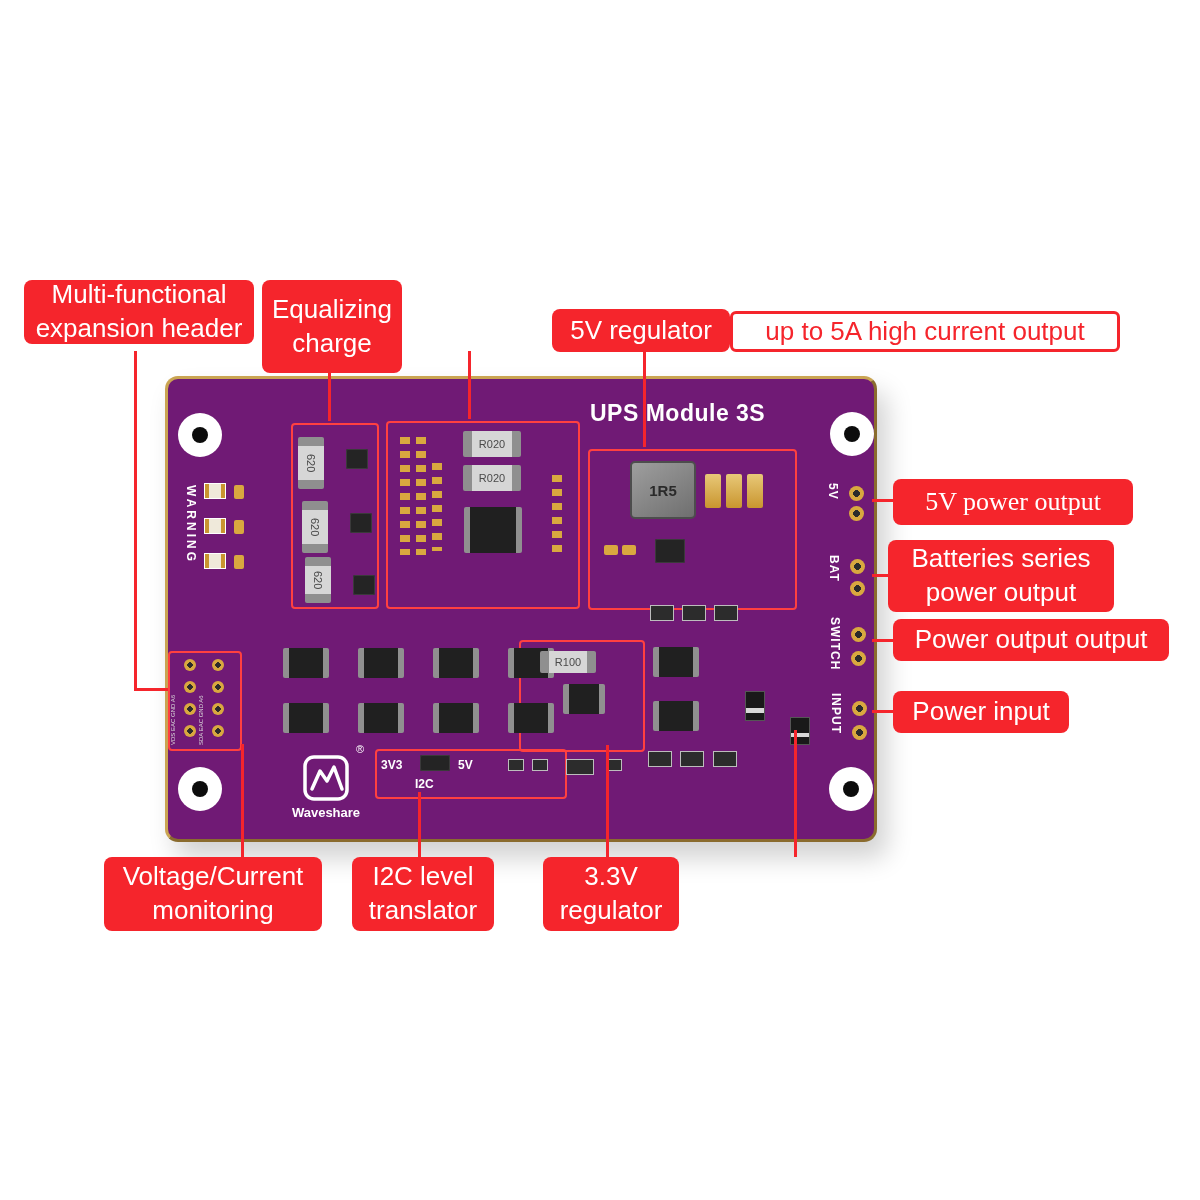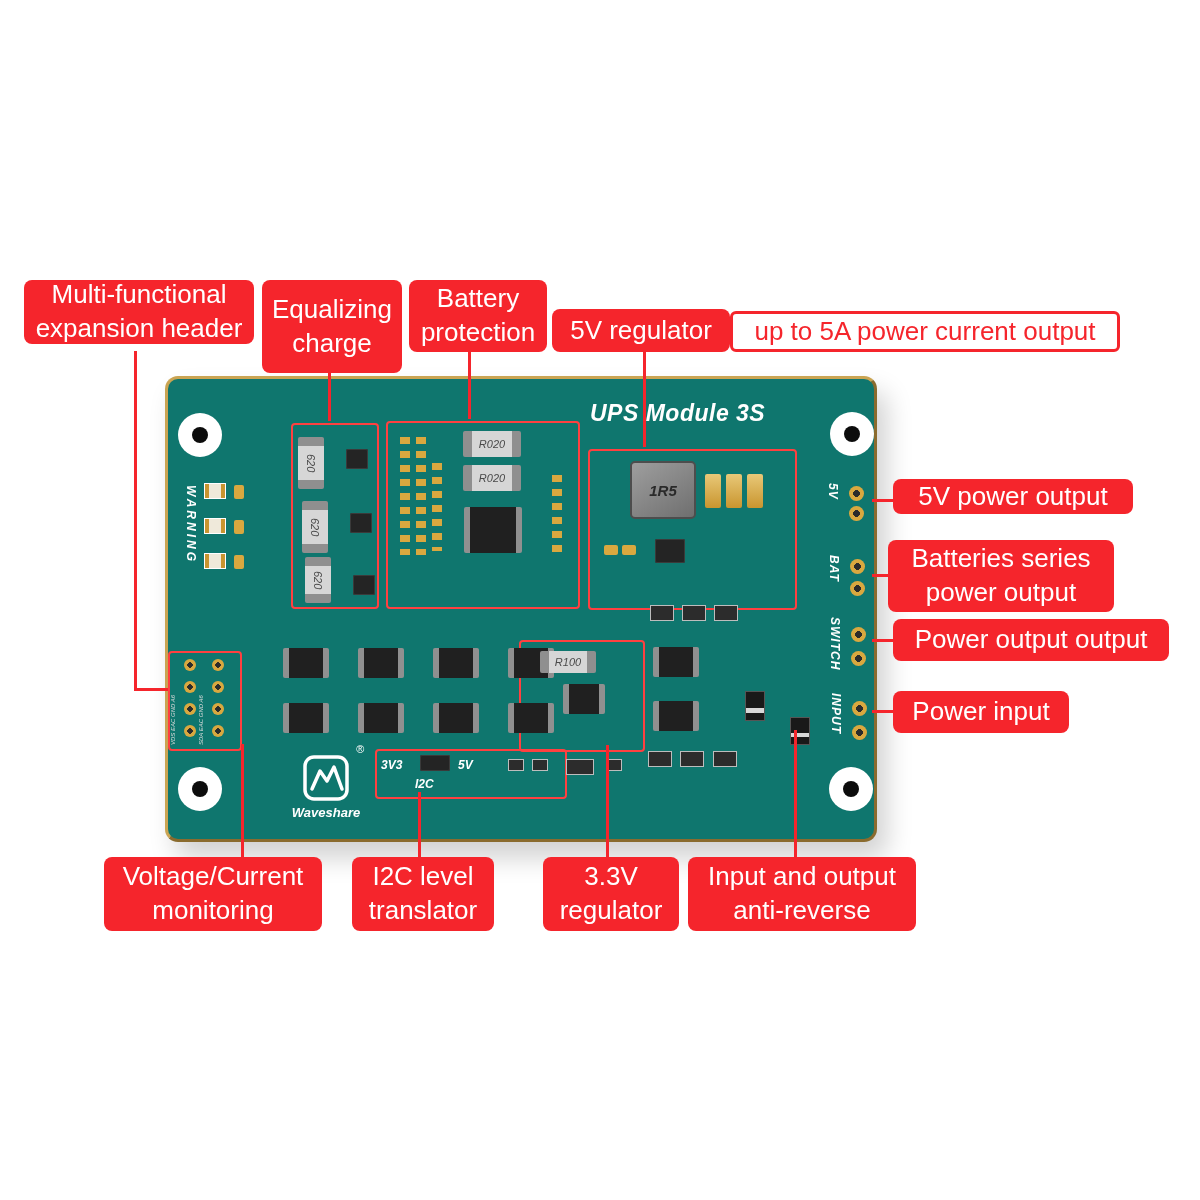--- a/index.html
+++ b/index.html
@@ -9,23 +9,23 @@
 
   .callout{ position:absolute; background:var(--red); color:#fff; border-radius:8px;
             display:flex; align-items:center; justify-content:center; text-align:center;
             font-size:26px; line-height:1.3; white-space:pre-line; }
   .note{ position:absolute; background:#fff; color:var(--red); border:3px solid var(--red);
          border-radius:6px; box-sizing:border-box; display:flex; align-items:center;
          justify-content:center; text-align:center; font-size:26px; }
   .rline{ position:absolute; background:var(--red); }
 
   #board{ position:absolute; left:165px; top:376px; width:712px; height:466px;
-          background:#0f766e; border-radius:13px; box-sizing:border-box;
+          background:#701a75; border-radius:13px; box-sizing:border-box;
           border:3px solid; border-color:#caa452 #8a6b2e #8a6b2e #caa452;
-          box-shadow:10px 16px 26px rgba(0,0,0,0.18);font-style:italic; }
+          box-shadow:10px 16px 26px rgba(0,0,0,0.18); }
   .rbox{ position:absolute; border:2px solid var(--boxred); border-radius:4px; }
   .hole{ position:absolute; width:44px; height:44px; border-radius:50%; background:#fff; }
   .hole::after{ content:""; position:absolute; inset:14px; border-radius:50%; background:#0c0c0c; }
 
   .board-title{ position:absolute; color:#fff; font-size:23px; font-weight:bold; letter-spacing:.5px; }
   .warning{ position:absolute; color:#fff; font-size:12px; font-weight:bold;
             writing-mode:vertical-rl; letter-spacing:3px; }
   .conn-label{ position:absolute; color:#fff; font-size:12px; font-weight:bold;
                writing-mode:vertical-rl; letter-spacing:1px; }
   .pin-label{ position:absolute; color:#ddd; font-size:6px; writing-mode:vertical-rl;
@@ -172,30 +172,26 @@
   <div class="rline" style="left:872px;top:710px;width:21px;height:3px;"></div>
   <div class="rline" style="left:241px;top:744px;width:3px;height:113px;"></div>
   <div class="rline" style="left:418px;top:792px;width:3px;height:65px;"></div>
   <div class="rline" style="left:606px;top:745px;width:3px;height:112px;"></div>
   <div class="rline" style="left:794px;top:730px;width:3px;height:127px;"></div>
 
   <div class="callout" style="left:24px;top:280px;width:230px;height:64px;">Multi-functional
 expansion header</div>
   <div class="callout" style="left:262px;top:280px;width:140px;height:93px;">Equalizing
 charge</div>
-  <div class="callout" style="left:409px;top:280px;width:138px;height:72px;">Battery
-protection</div>
   <div class="callout" style="left:552px;top:309px;width:178px;height:43px;">5V regulator</div>
-  <div class="note" style="left:730px;top:311px;width:390px;height:41px;">up to 5A power current output</div>
-  <div class="callout" style="left:893px;top:479px;width:240px;height:35px;">5V power output</div>
+  <div class="note" style="left:730px;top:311px;width:390px;height:41px;">up to 5A high current output</div>
+  <div class="callout" style="left:893px;top:479px;width:240px;height:46px;font-family:Liberation Serif, serif;">5V power output</div>
   <div class="callout" style="left:888px;top:540px;width:226px;height:72px;">Batteries series
 power output</div>
   <div class="callout" style="left:893px;top:619px;width:276px;height:42px;">Power output output</div>
   <div class="callout" style="left:893px;top:691px;width:176px;height:42px;">Power input</div>
   <div class="callout" style="left:104px;top:857px;width:218px;height:74px;">Voltage/Current
 monitoring</div>
   <div class="callout" style="left:352px;top:857px;width:142px;height:74px;">I2C level
 translator</div>
   <div class="callout" style="left:543px;top:857px;width:136px;height:74px;">3.3V
 regulator</div>
-  <div class="callout" style="left:688px;top:857px;width:228px;height:74px;">Input and output
-anti-reverse</div>
 </div>
 
 </body></html>

